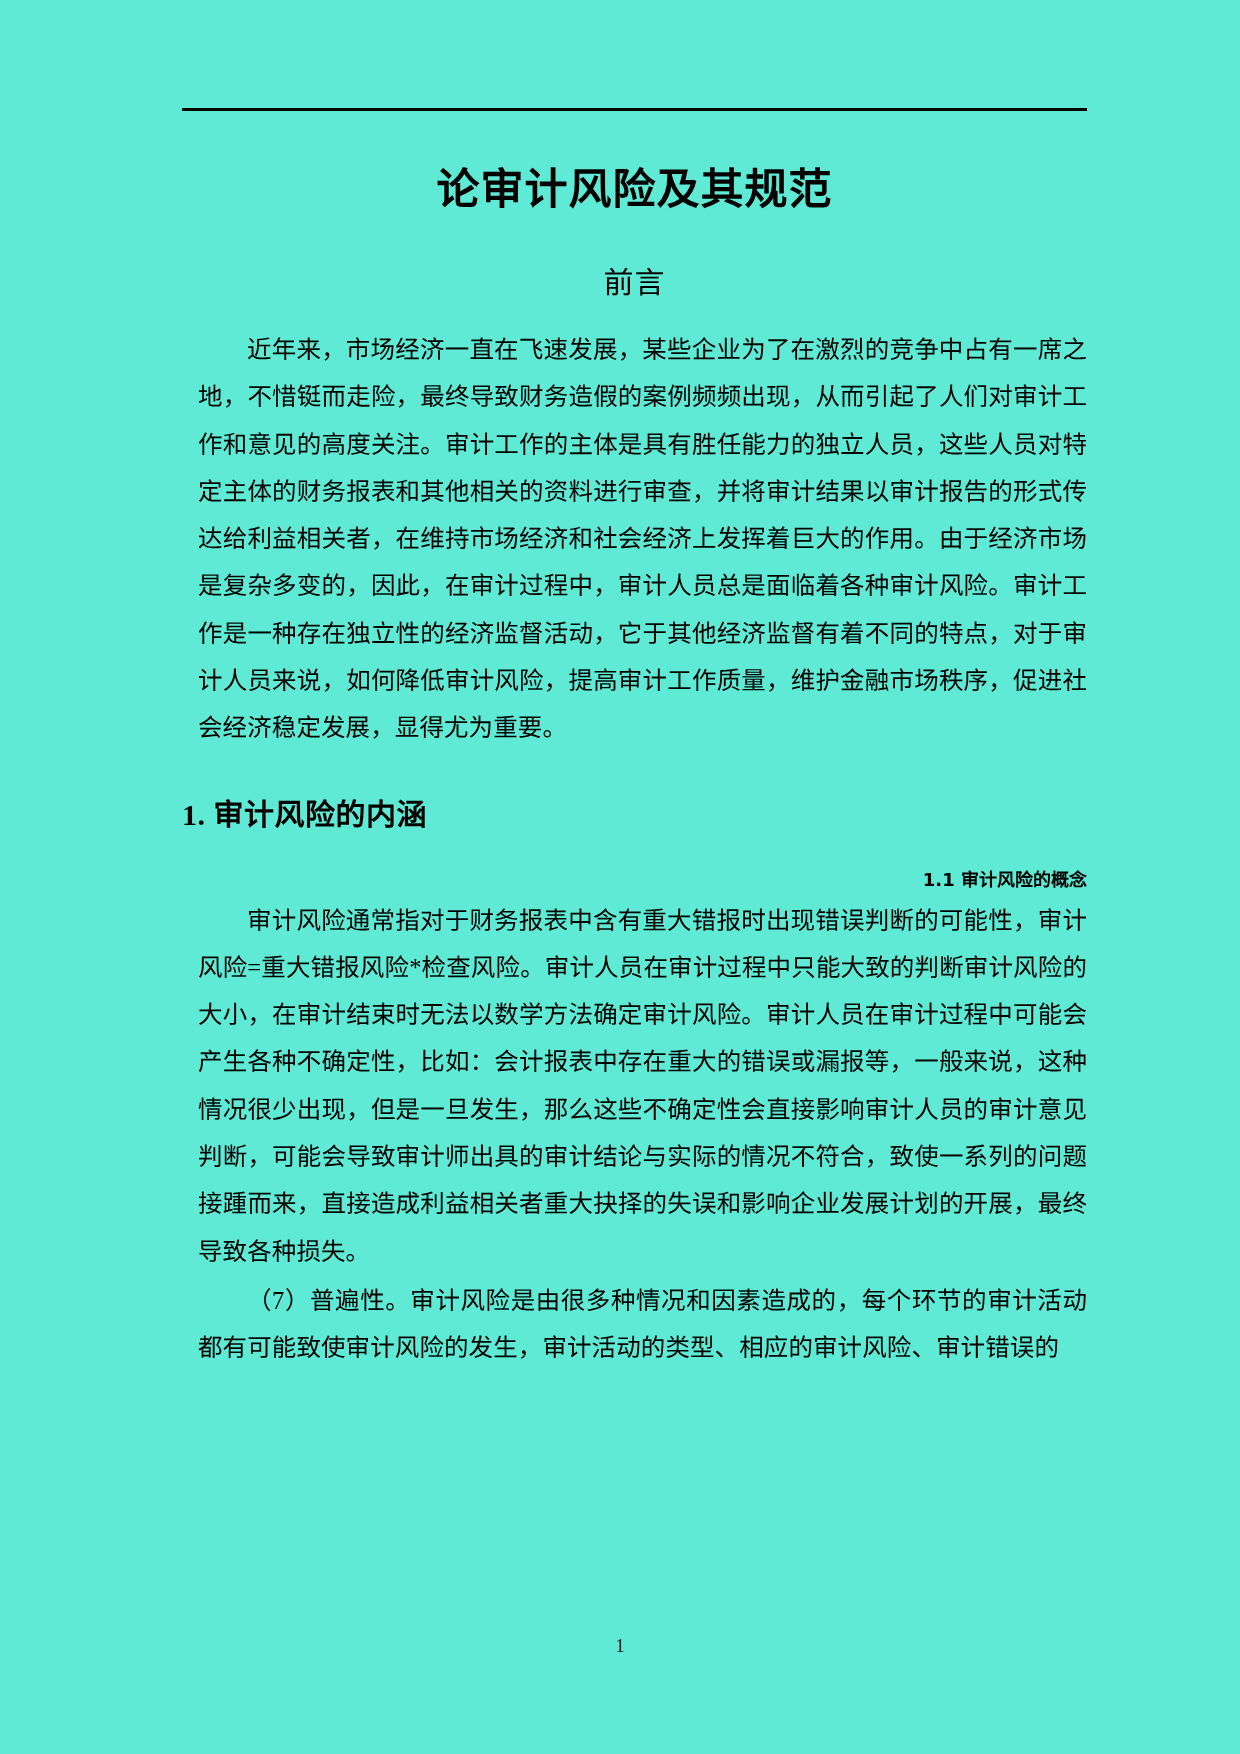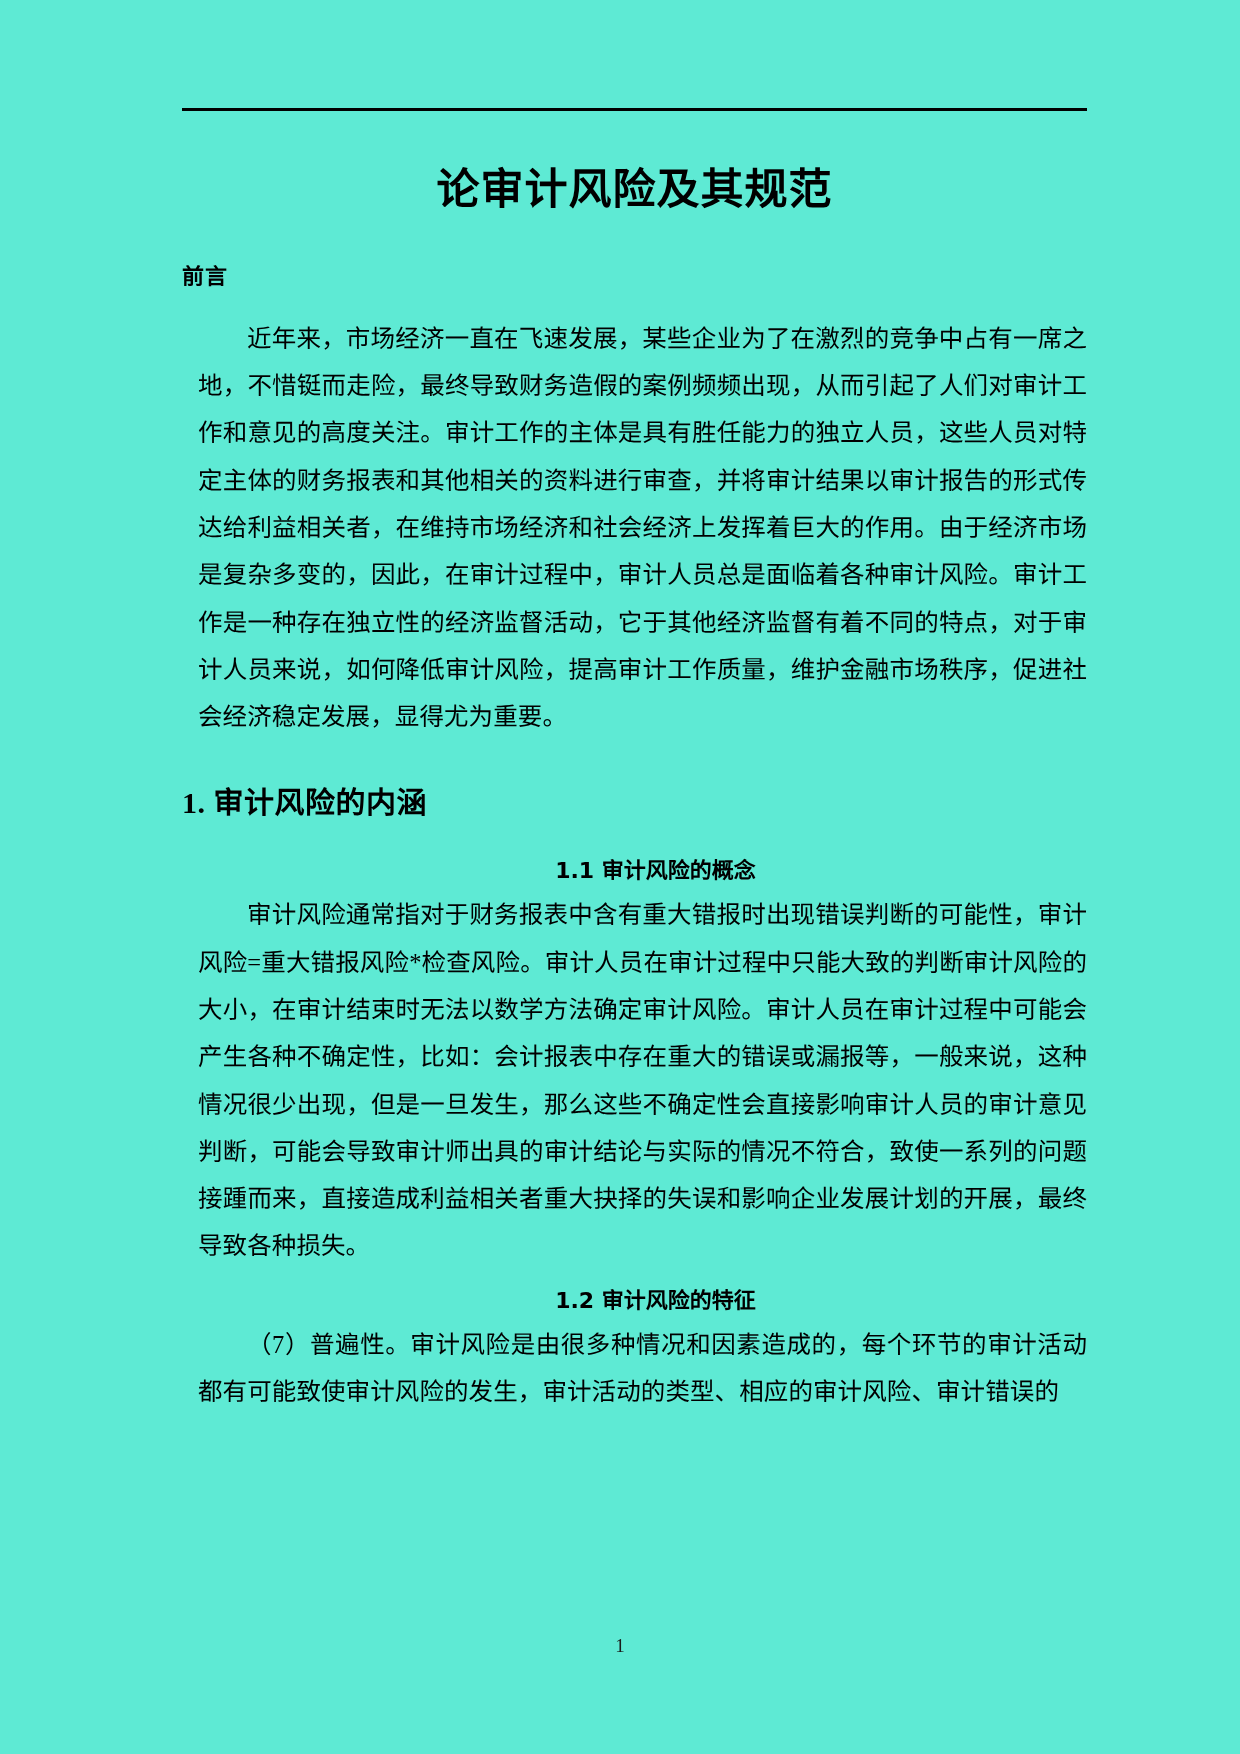--- a/index.html
+++ b/index.html
@@ -46,43 +46,44 @@
     font-family: "DejaVu Sans", "Liberation Sans", sans-serif;
     font-weight: bold;
     font-size: 43px;
     line-height: 1.35;
     letter-spacing: 1px;
     margin: 0 0 2px 0;
     padding-top: 10px;
   }
 
   .preface-heading {
+    text-align: center;
     font-family: "DejaVu Sans", "Liberation Sans", sans-serif;
-    font-weight: bold;
-    font-size: 22px;
+    font-weight: normal;
+    font-size: 30px;
     line-height: 1.4;
     letter-spacing: 1px;
     margin: 44px 0 22px 0;
   }
 
   .section-heading {
     text-align: left;
     font-family: Liberation Serif, serif;
     font-weight: bold;
     font-size: 30px;
     line-height: 1.4;
     letter-spacing: 0.5px;
     margin: 42px 0 30px 0;
   }
 
   .sub-heading {
-    text-align: center;
+    text-align: right;
     font-family: "DejaVu Sans", "Liberation Sans", sans-serif;
     font-weight: bold;
-    font-size: 22px;
+    font-size: 18px;
     line-height: 1.5;
     margin: 14px 0 4px 0;
     padding-left: 42px;
   }
 
   .body-para {
     font-family: "Liberation Serif", "DejaVu Serif", serif;
     font-size: 24.5px;
     line-height: 1.93;
     text-align: justify;
@@ -126,21 +127,20 @@
     <h2 class="preface-heading">前言</h2>
 
     <p class="body-para">近年来，市场经济一直在飞速发展，某些企业为了在激烈的竞争中占有一席之地，不惜铤而走险，最终导致财务造假的案例频频出现，从而引起了人们对审计工作和意见的高度关注。审计工作的主体是具有胜任能力的独立人员，这些人员对特定主体的财务报表和其他相关的资料进行审查，并将审计结果以审计报告的形式传达给利益相关者，在维持市场经济和社会经济上发挥着巨大的作用。由于经济市场是复杂多变的，因此，在审计过程中，审计人员总是面临着各种审计风险。审计工作是一种存在独立性的经济监督活动，它于其他经济监督有着不同的特点，对于审计人员来说，如何降低审计风险，提高审计工作质量，维护金融市场秩序，促进社会经济稳定发展，显得尤为重要。</p>
 
     <h2 class="section-heading">1. 审计风险的内涵</h2>
 
     <h3 class="sub-heading">1.1 审计风险的概念</h3>
 
     <p class="body-para">审计风险通常指对于财务报表中含有重大错报时出现错误判断的可能性，审计风险=重大错报风险*检查风险。审计人员在审计过程中只能大致的判断审计风险的大小，在审计结束时无法以数学方法确定审计风险。审计人员在审计过程中可能会产生各种不确定性，比如：会计报表中存在重大的错误或漏报等，一般来说，这种情况很少出现，但是一旦发生，那么这些不确定性会直接影响审计人员的审计意见判断，可能会导致审计师出具的审计结论与实际的情况不符合，致使一系列的问题接踵而来，直接造成利益相关者重大抉择的失误和影响企业发展计划的开展，最终导致各种损失。</p>
 
-    <h3 class="sub-heading">1.2 审计风险的特征</h3>
 
 
     <p class="body-para">（7）普遍性。审计风险是由很多种情况和因素造成的，每个环节的审计活动都有可能致使审计风险的发生，审计活动的类型、相应的审计风险、审计错误的</p>
 
   </div>
 
   <div class="footer">
     <span class="page-number">1</span>
   </div>
 

